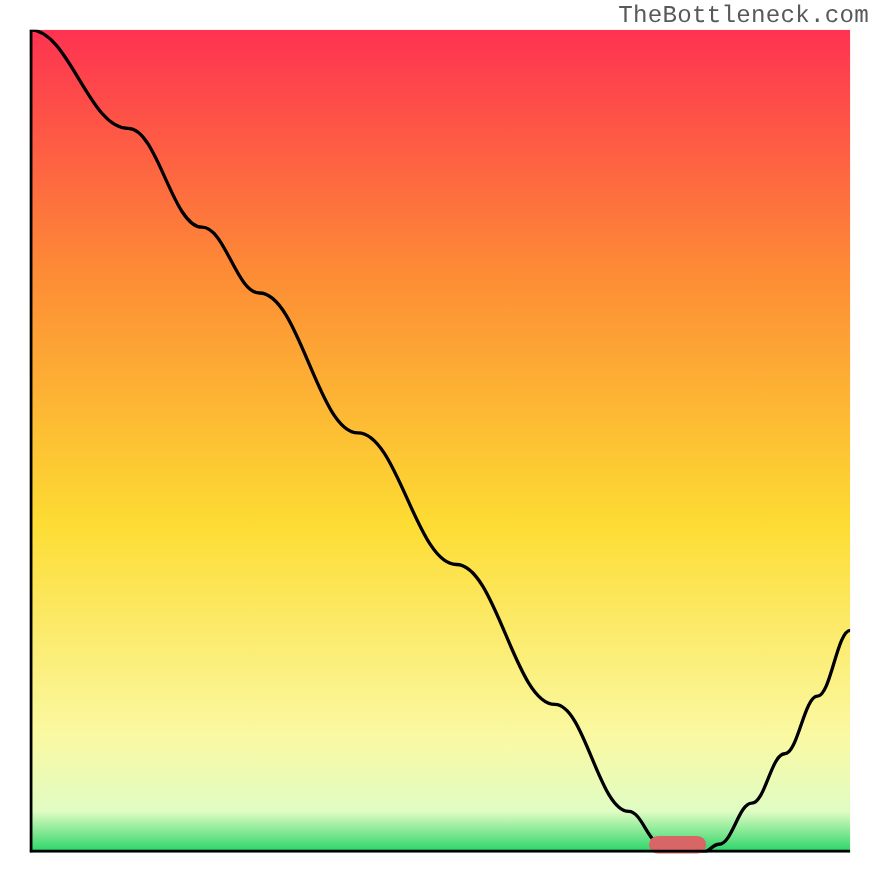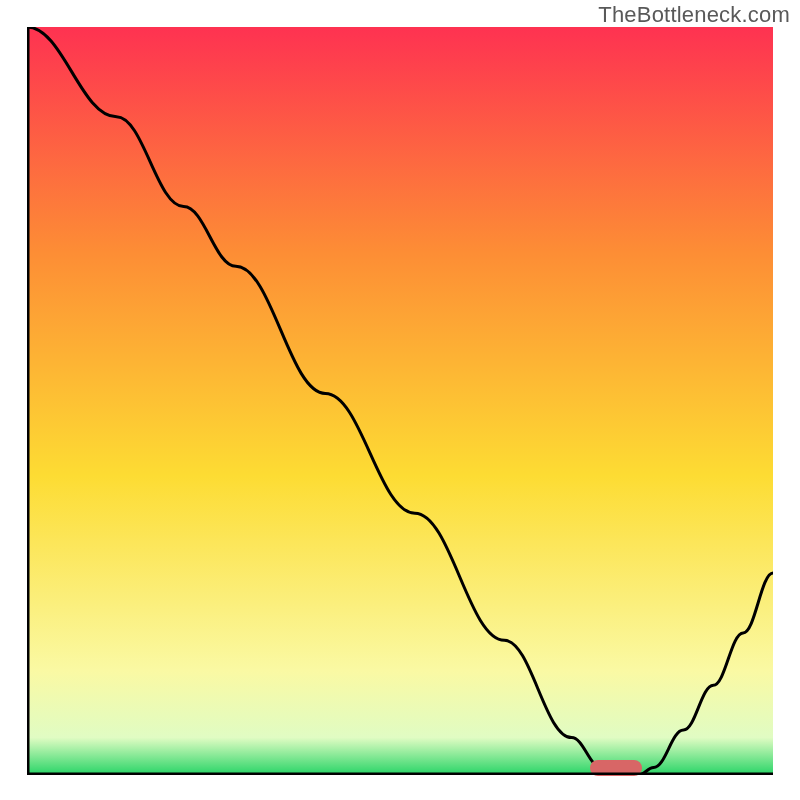--- a/index.html
+++ b/index.html
@@ -19,20 +19,21 @@
   }
   .watermark {
     position: absolute;
     top: 2px;
     right: 10px;
     font-size: 22px;
     font-weight: 500;
     color: #595959;
     letter-spacing: 0.2px;
     z-index: 30;
+    font-family: Liberation Mono, monospace;
   }
   .plot {
     position: absolute;
     left: 27px;
     top: 27px;
     width: 746px;
     height: 748px;
     box-sizing: border-box;
   }
   .gradient {

